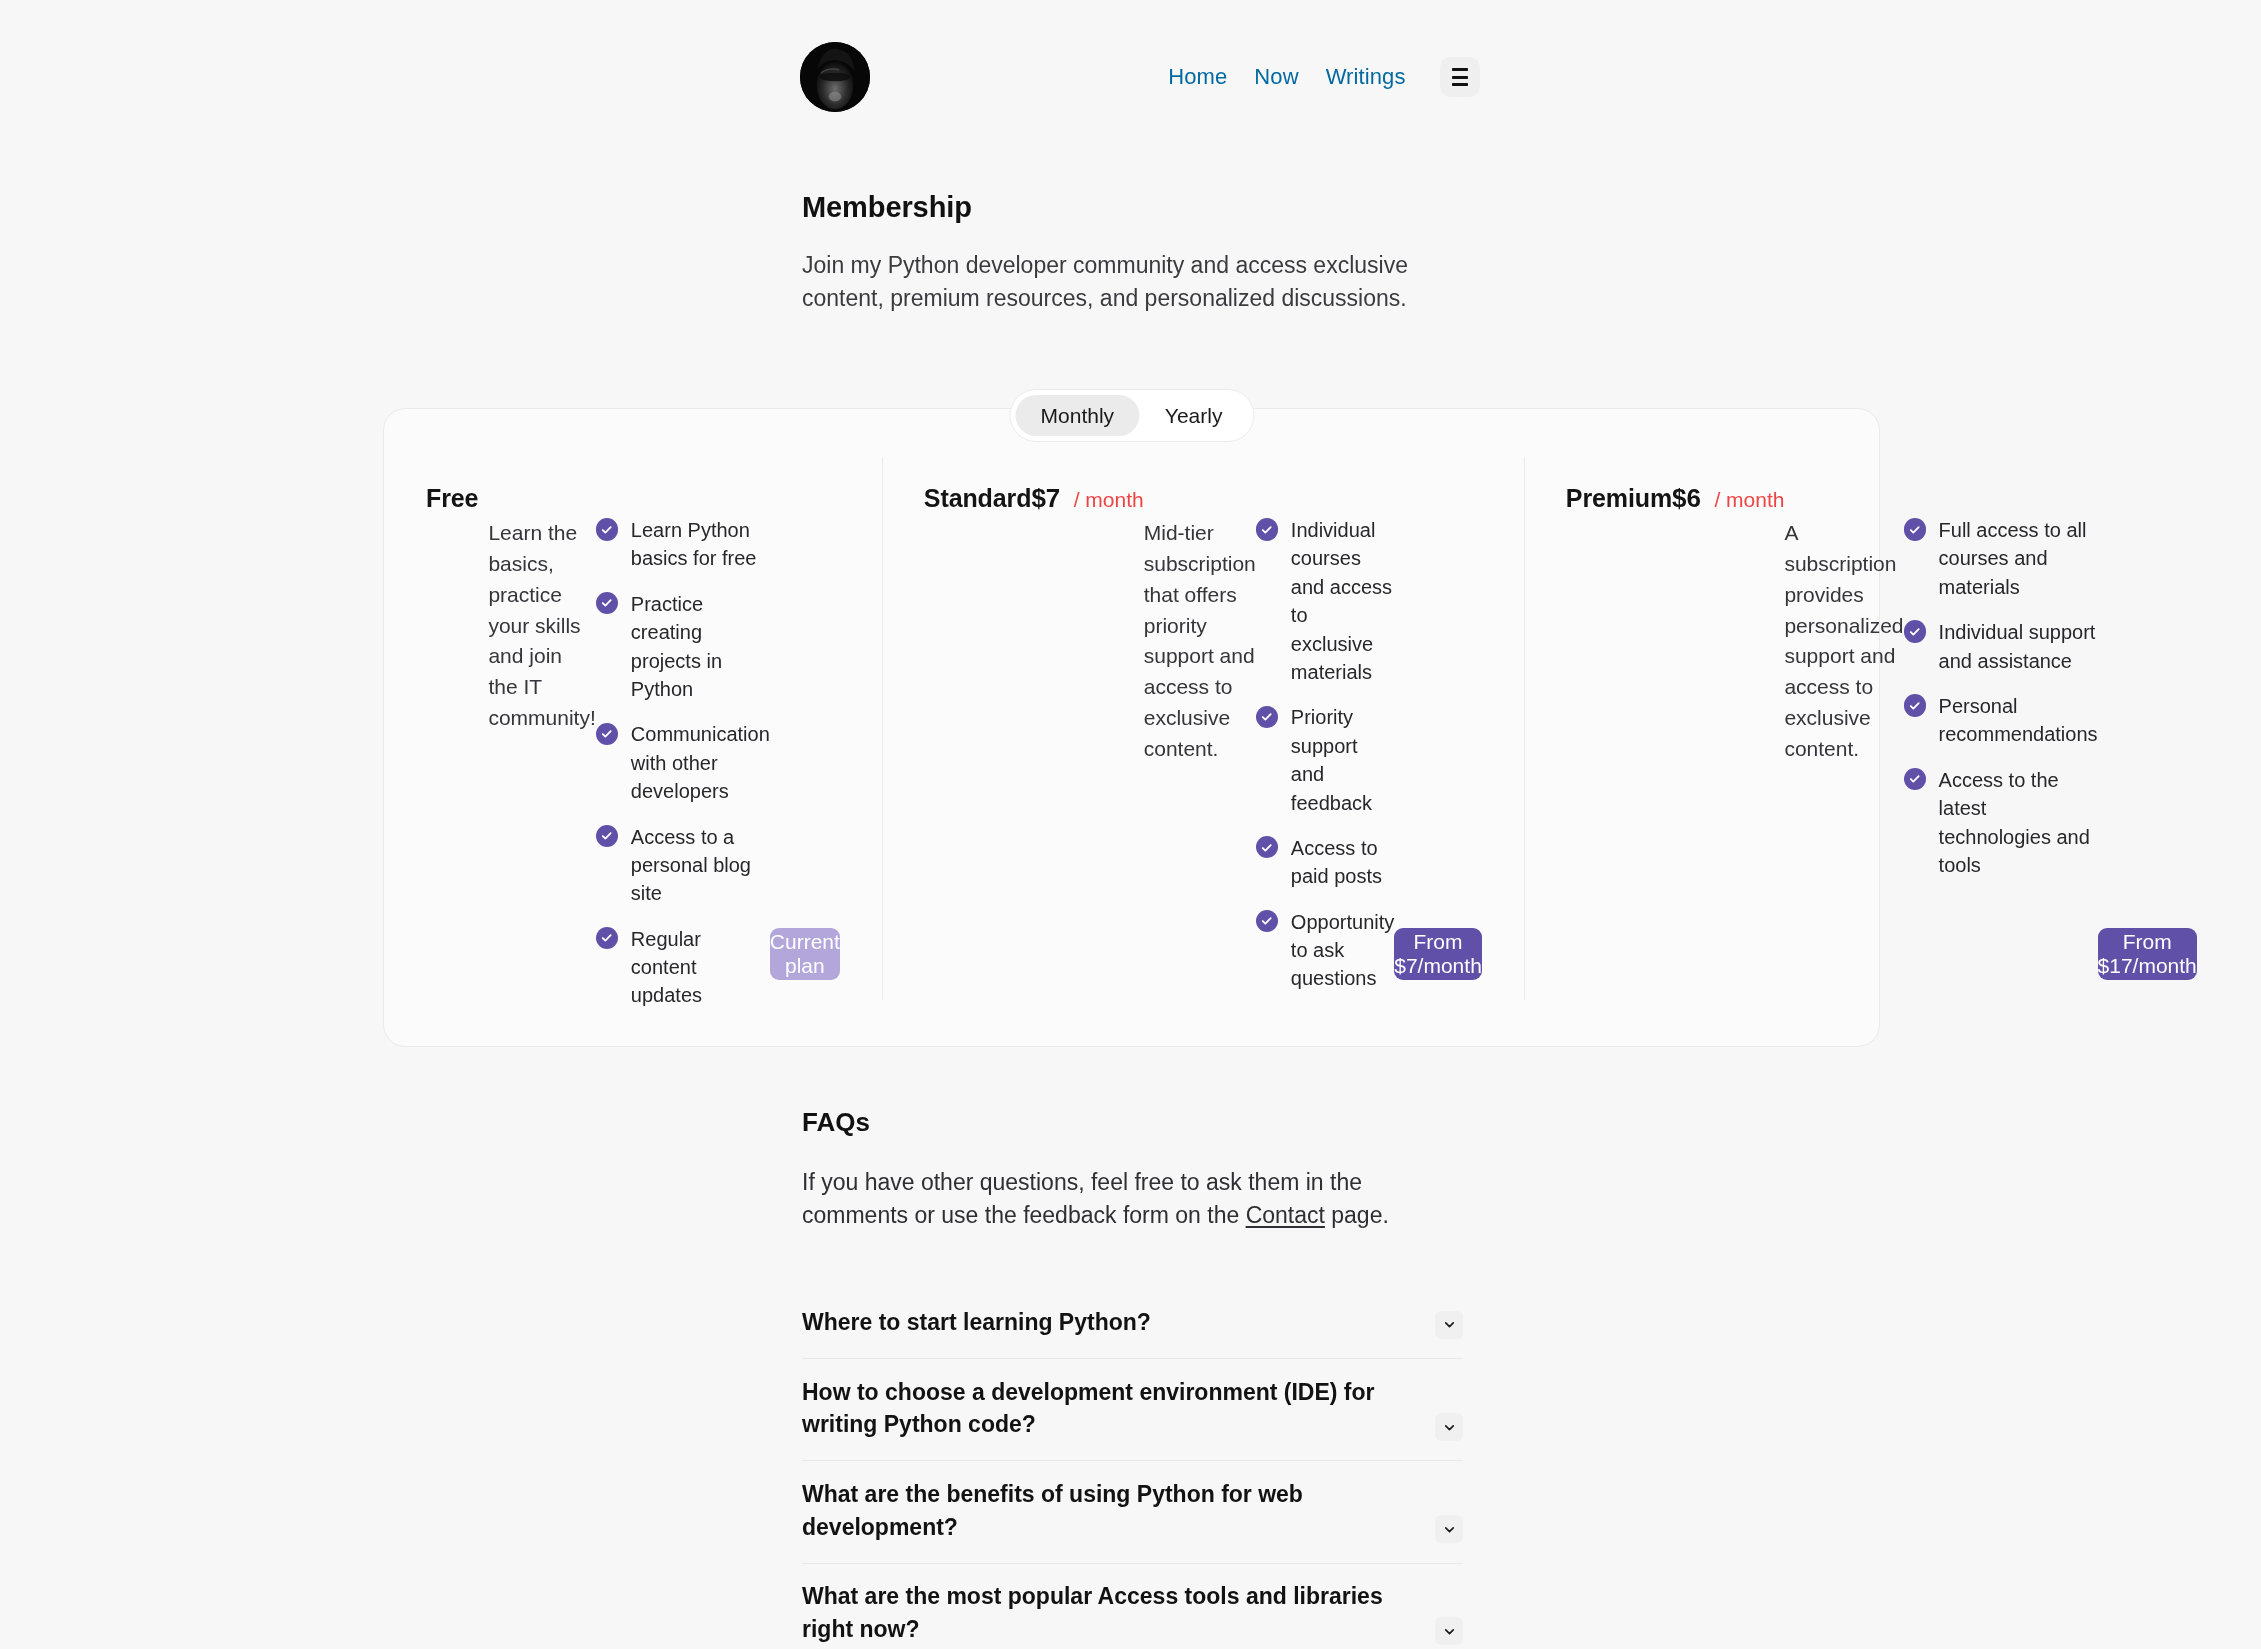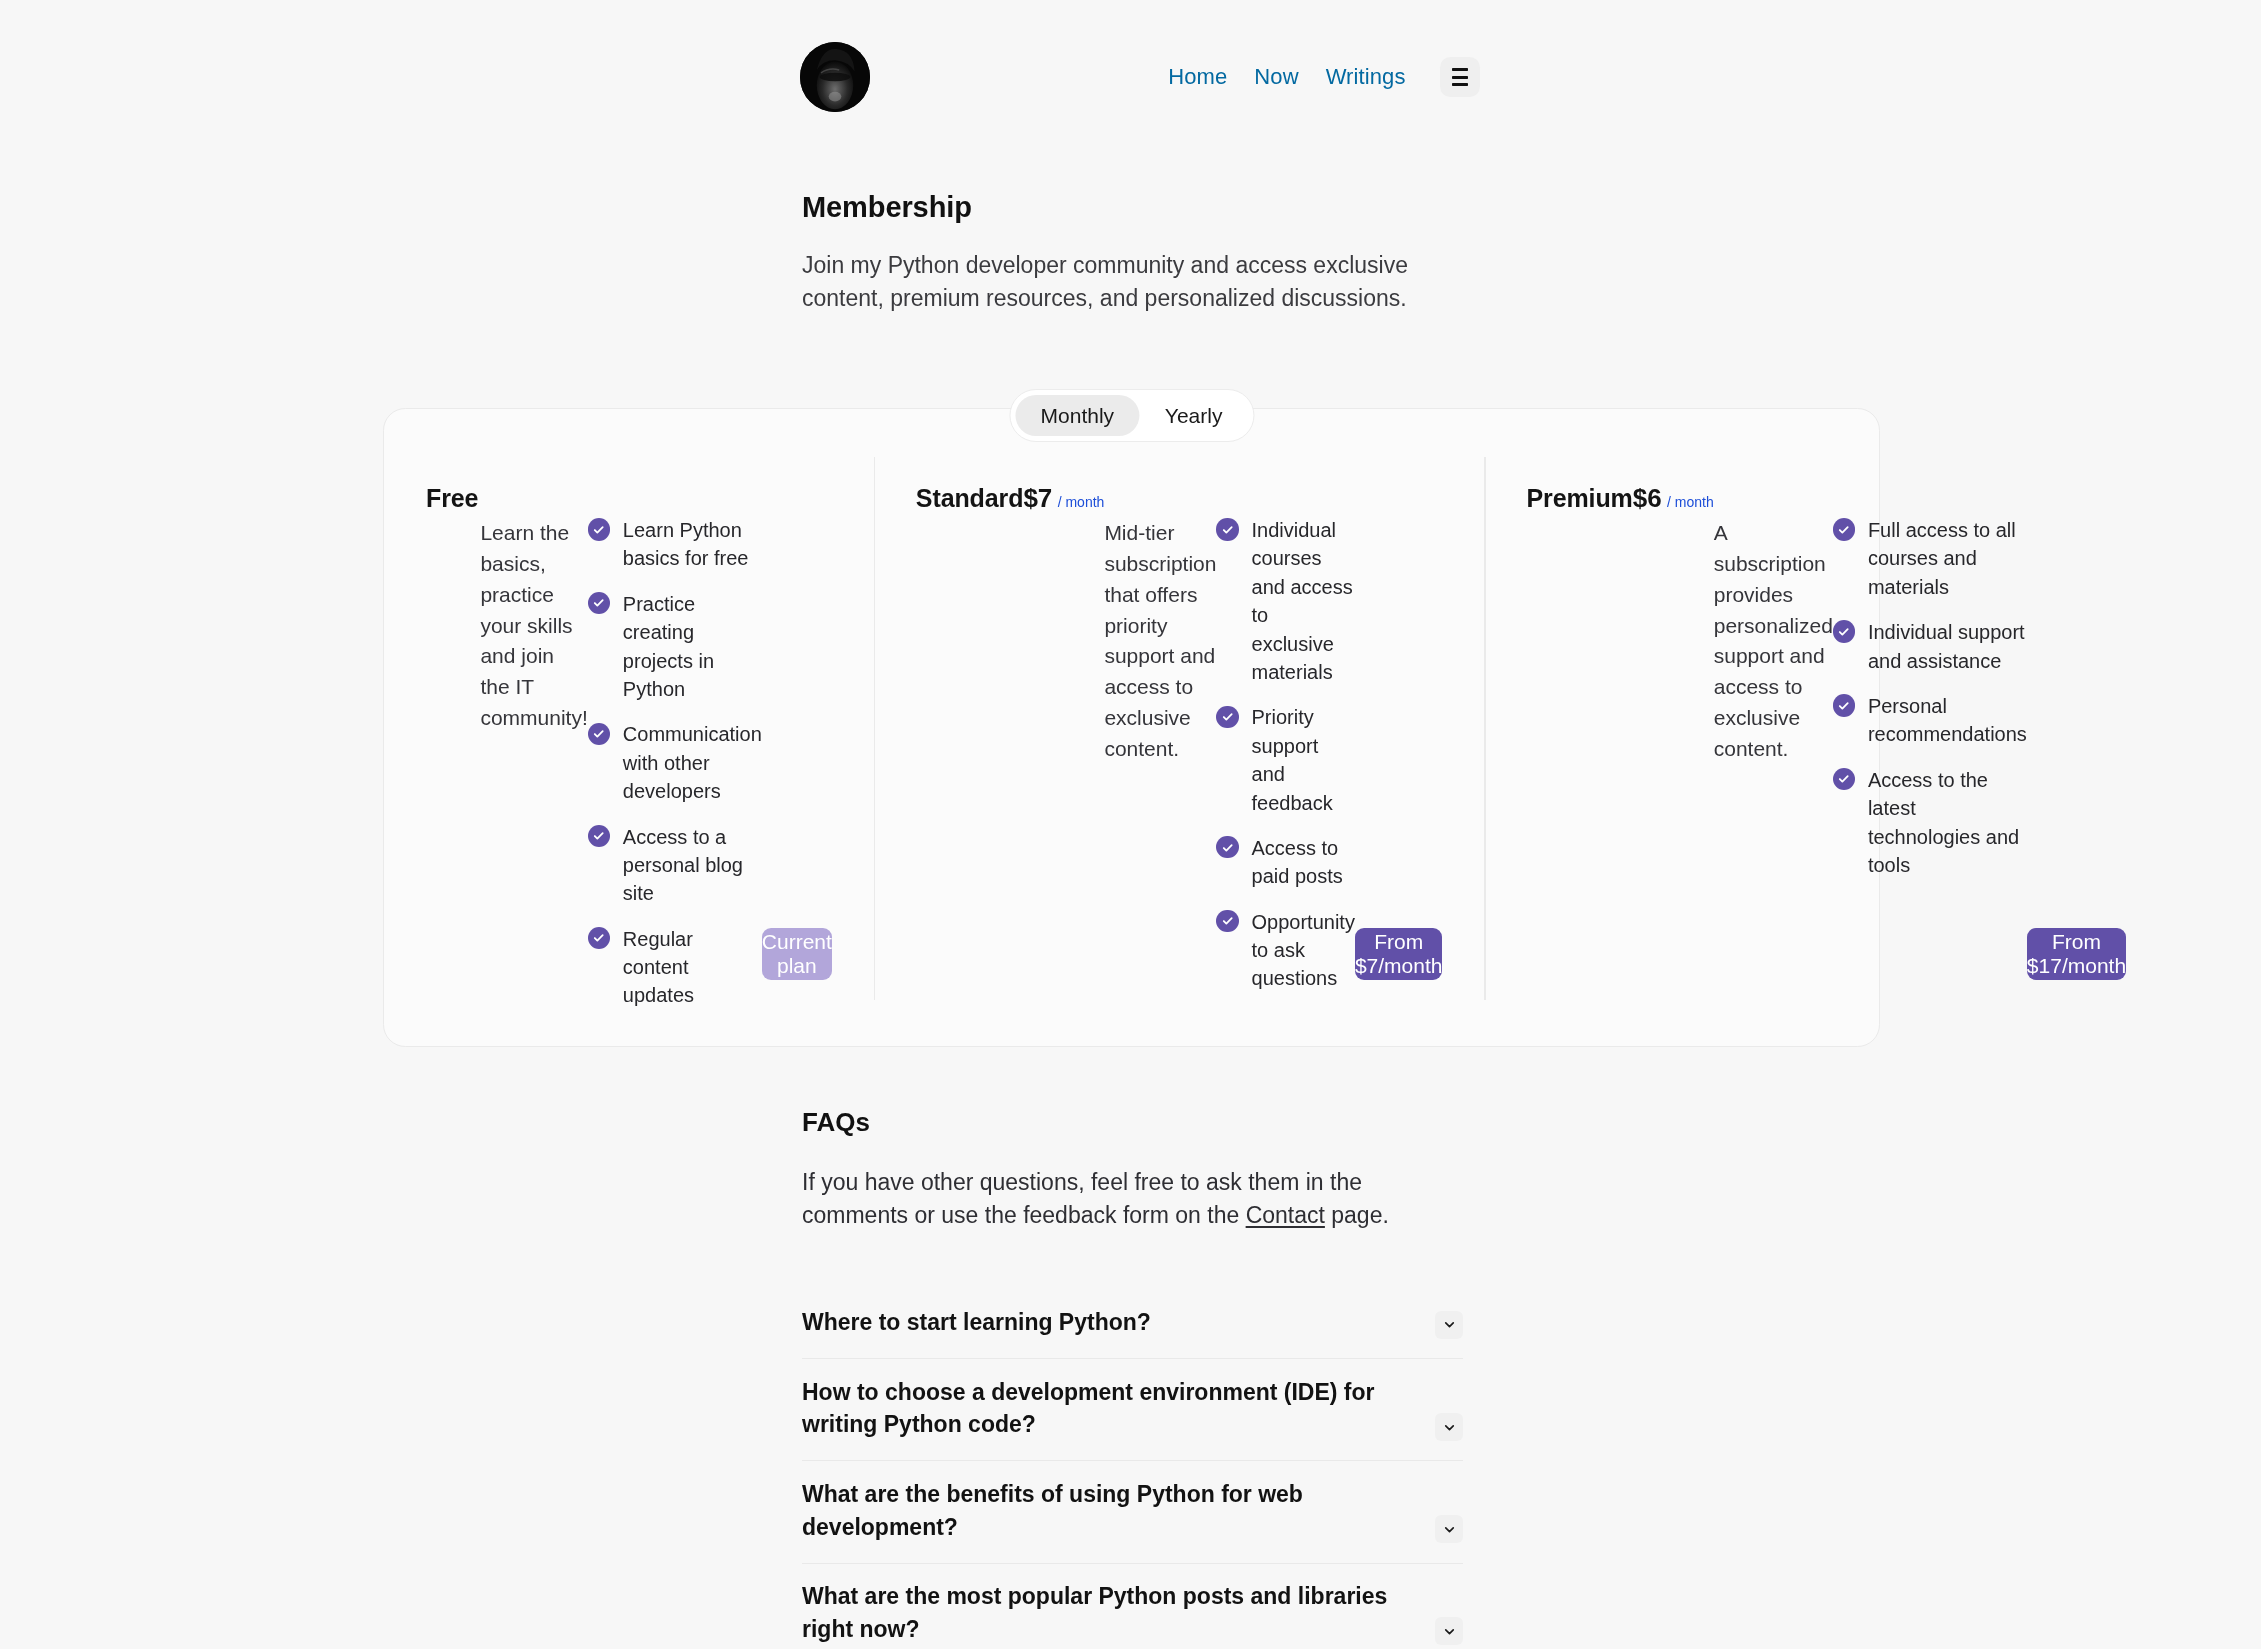--- a/index.html
+++ b/index.html
@@ -169,23 +169,23 @@
     color: #141414;
     letter-spacing: -0.1px;
   }
   .plan-price { white-space: nowrap; }
   .plan-price .amount {
     font-size: 26px;
     font-weight: 700;
     color: #141414;
   }
   .plan-price .per {
-    font-size: 14px;
-    color: #1d4ed8;
-    margin-left: 2px;
+    font-size: 21px;
+    color: #ef4444;
+    margin-left: 10px;
   }
 
   .plan-desc {
     margin-top: 35px;
     font-size: 21px;
     line-height: 1.47;
     color: #35353a;
   }
 
   .features {
@@ -509,21 +509,21 @@
       </div>
       <div class="faq-item">
         <span class="faq-q">What are the benefits of using Python for web development?</span>
         <span class="chev">
             <svg viewBox="0 0 24 24">
               <path d="M6 9.5l6 6 6-6" fill="none" stroke="#1b1b1b" stroke-width="2.6" stroke-linecap="round" stroke-linejoin="round"></path>
             </svg>
           </span>
       </div>
       <div class="faq-item">
-        <span class="faq-q">What are the most popular Python posts and libraries right now?</span>
+        <span class="faq-q">What are the most popular Access tools and libraries right now?</span>
         <span class="chev">
             <svg viewBox="0 0 24 24">
               <path d="M6 9.5l6 6 6-6" fill="none" stroke="#1b1b1b" stroke-width="2.6" stroke-linecap="round" stroke-linejoin="round"></path>
             </svg>
           </span>
       </div>
     </div>
   </section>
 
 </div>

